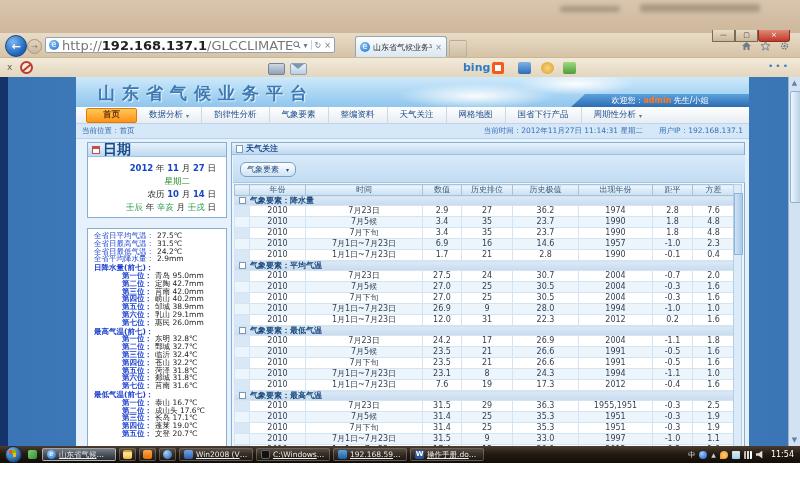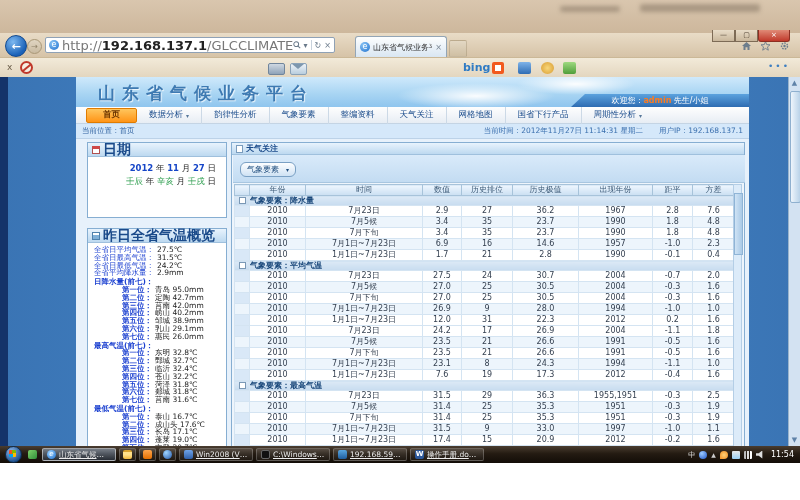--- a/index.html
+++ b/index.html
@@ -303,33 +303,35 @@
         <div class="panel-hd">
           <div class="cal-ic"></div>
           <span>日期</span>
         </div>
         <div class="date-body">
           <div class="dline">
             <span class="num">2012</span> <span>年</span>
             <span class="num">11</span> <span>月</span>
             <span class="num">27</span> <span>日</span>
           </div>
+          <div class="dline week">星期二</div>
+          <div class="dline">
+            <span>农历</span>
+            <span class="num">10</span> <span>月</span>
+            <span class="num">14</span> <span>日</span>
+          </div>
           <div class="dline">
             <span class="gz">壬辰</span> <span>年</span>
             <span class="gz">辛亥</span> <span>月</span>
             <span class="gz">壬戌</span> <span>日</span>
           </div>
         </div>
       </div>
 
       <div class="panel" id="stats-panel">
-        <div class="panel-hd">
-          <div class="grid-ic"></div>
-          <span>昨日全省气温概览</span>
-        </div>
         <div class="stats-body" id="stats-body">
             <div class="stat-line"><span class="stat-lbl">全省日平均气温：</span><span class="stat-val">27.5℃</span></div>
             <div class="stat-line"><span class="stat-lbl">全省日最高气温：</span><span class="stat-val">31.5℃</span></div>
             <div class="stat-line"><span class="stat-lbl">全省日最低气温：</span><span class="stat-val">24.2℃</span></div>
             <div class="stat-line"><span class="stat-lbl">全省平均降水量：</span><span class="stat-val">2.9mm</span></div>
             <div class="stat-line sec-title"><span class="stat-lbl">日降水量(前七)：</span></div>
             <div class="stat-line rank"><span class="stat-rank-lbl">第一位：</span><span class="stat-val">青岛 95.0mm</span></div>
             <div class="stat-line rank"><span class="stat-rank-lbl">第二位：</span><span class="stat-val">定陶 42.7mm</span></div>
             <div class="stat-line rank"><span class="stat-rank-lbl">第三位：</span><span class="stat-val">莒南 42.0mm</span></div>
             <div class="stat-line rank"><span class="stat-rank-lbl">第四位：</span><span class="stat-val">崂山 40.2mm</span></div>
@@ -396,21 +398,21 @@
                 </td>
                 <td class="grp-label" colspan="8">气象要素：降水量</td>
               </tr>
               <tr class="">
                 <td class="cb"></td>
                 <td>2010</td>
                 <td>7月23日</td>
                 <td>2.9</td>
                 <td>27</td>
                 <td>36.2</td>
-                <td>1967</td>
+                <td>1974</td>
                 <td>2.8</td>
                 <td>7.6</td>
               </tr>
               <tr class="alt">
                 <td class="cb"></td>
                 <td>2010</td>
                 <td>7月5候</td>
                 <td>3.4</td>
                 <td>35</td>
                 <td>23.7</td>
@@ -504,20 +506,26 @@
               <tr class="">
                 <td class="cb"></td>
                 <td>2010</td>
                 <td>1月1日~7月23日</td>
                 <td>12.0</td>
                 <td>31</td>
                 <td>22.3</td>
                 <td>2012</td>
                 <td>0.2</td>
                 <td>1.6</td>
+              </tr>
+              <tr class="grp">
+                <td class="cb">
+                  <div class="cbx"></div>
+                </td>
+                <td class="grp-label" colspan="8">气象要素：最低气温</td>
               </tr>
               <tr class="">
                 <td class="cb"></td>
                 <td>2010</td>
                 <td>7月23日</td>
                 <td>24.2</td>
                 <td>17</td>
                 <td>26.9</td>
                 <td>2004</td>
                 <td>-1.1</td>

